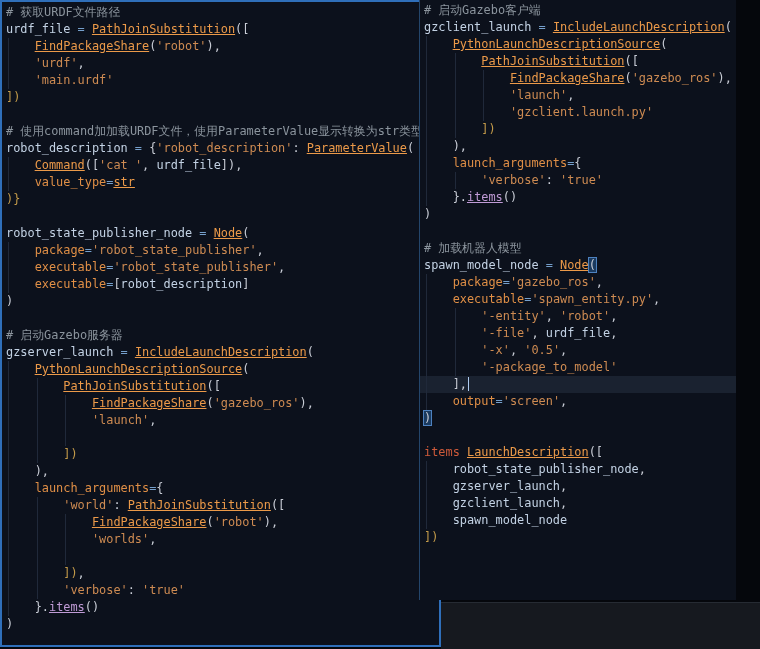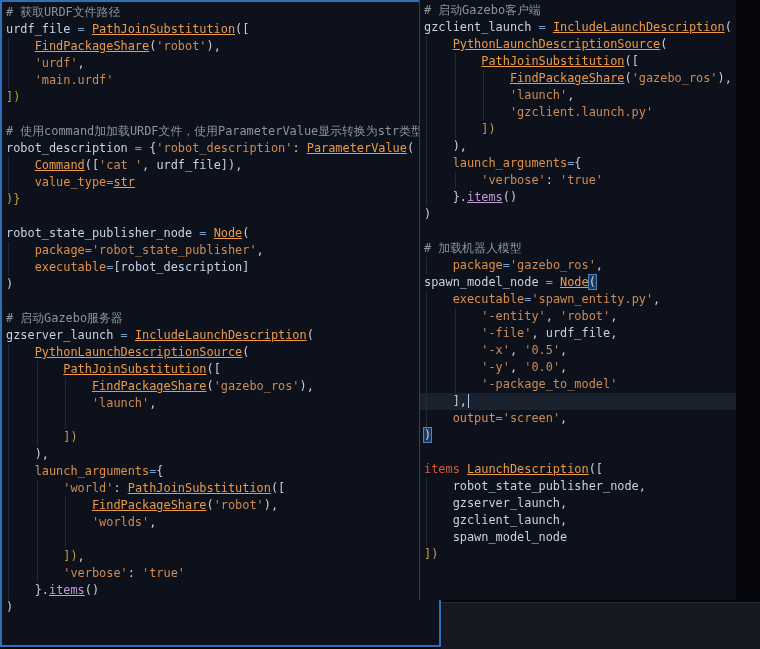--- a/index.html
+++ b/index.html
@@ -70,20 +70,21 @@
       <div class="line"><span class="tk-b">])</span></div>
       <div class="line"></div>
       <div class="line"><span class="tk-c"># 使用command加加载URDF文件，使用ParameterValue显示转换为str类型</span></div>
       <div class="line"><span class="tk-v">robot_description</span><span class="tk-o"> = </span><span class="tk-w">{</span><span class="tk-s">'robot_description'</span><span class="tk-w">: </span><span class="tk-f">ParameterValue</span><span class="tk-w">(</span></div>
       <div class="line"><span class="guide" style="left: 2px;"></span><span class="tk-i">    </span><span class="tk-f">Command</span><span class="tk-w">([</span><span class="tk-s">'cat '</span><span class="tk-w">, </span><span class="tk-v">urdf_file</span><span class="tk-w">]),</span></div>
       <div class="line"><span class="guide" style="left: 2px;"></span><span class="tk-i">    </span><span class="tk-k">value_type</span><span class="tk-o">=</span><span class="tk-f">str</span></div>
       <div class="line"><span class="tk-b">)}</span></div>
       <div class="line"></div>
       <div class="line"><span class="tk-v">robot_state_publisher_node</span><span class="tk-o"> = </span><span class="tk-f">Node</span><span class="tk-w">(</span></div>
       <div class="line"><span class="guide" style="left: 2px;"></span><span class="tk-i">    </span><span class="tk-k">package</span><span class="tk-o">=</span><span class="tk-s">'robot_state_publisher'</span><span class="tk-w">,</span></div>
+      <div class="line"><span class="guide" style="left: 2px;"></span><span class="tk-i">    </span><span class="tk-k">executable</span><span class="tk-o">=</span><span class="tk-s">'robot_state_publisher'</span><span class="tk-w">,</span></div>
       <div class="line"><span class="guide" style="left: 2px;"></span><span class="tk-i">    </span><span class="tk-k">executable</span><span class="tk-o">=</span><span class="tk-w">[</span><span class="tk-v">robot_description</span><span class="tk-w">]</span></div>
       <div class="line"><span class="tk-w">)</span></div>
       <div class="line"></div>
       <div class="line"><span class="tk-c"># 启动Gazebo服务器</span></div>
       <div class="line"><span class="tk-v">gzserver_launch</span><span class="tk-o"> = </span><span class="tk-f">IncludeLaunchDescription</span><span class="tk-w">(</span></div>
       <div class="line"><span class="guide" style="left: 2px;"></span><span class="tk-i">    </span><span class="tk-f">PythonLaunchDescriptionSource</span><span class="tk-w">(</span></div>
       <div class="line"><span class="guide" style="left: 2px;"></span><span class="guide" style="left: 30.656px;"></span><span class="tk-i">        </span><span class="tk-f">PathJoinSubstitution</span><span class="tk-w">([</span></div>
       <div class="line"><span class="guide" style="left: 2px;"></span><span class="guide" style="left: 30.656px;"></span><span class="guide" style="left: 59.312px;"></span><span class="tk-i">            </span><span class="tk-f">FindPackageShare</span><span class="tk-w">(</span><span class="tk-s">'gazebo_ros'</span><span class="tk-w">),</span></div>
       <div class="line"><span class="guide" style="left: 2px;"></span><span class="guide" style="left: 30.656px;"></span><span class="guide" style="left: 59.312px;"></span><span class="tk-i">            </span><span class="tk-s">'launch'</span><span class="tk-w">,</span></div>
       <div class="line"><span class="guide" style="left: 2px;"></span><span class="guide" style="left: 30.656px;"></span><span class="guide" style="left: 59.312px;"></span><span class="tk-i">            </span></div>
@@ -111,27 +112,26 @@
       <div class="line"><span class="guide" style="left: 2px;"></span><span class="guide" style="left: 30.656px;"></span><span class="guide" style="left: 59.312px;"></span><span class="tk-i">            </span><span class="tk-s">'launch'</span><span class="tk-w">,</span></div>
       <div class="line"><span class="guide" style="left: 2px;"></span><span class="guide" style="left: 30.656px;"></span><span class="guide" style="left: 59.312px;"></span><span class="tk-i">            </span><span class="tk-s">'gzclient.launch.py'</span></div>
       <div class="line"><span class="guide" style="left: 2px;"></span><span class="guide" style="left: 30.656px;"></span><span class="tk-i">        </span><span class="tk-b">])</span></div>
       <div class="line"><span class="guide" style="left: 2px;"></span><span class="tk-i">    </span><span class="tk-w">),</span></div>
       <div class="line"><span class="guide" style="left: 2px;"></span><span class="tk-i">    </span><span class="tk-k">launch_arguments</span><span class="tk-o">=</span><span class="tk-w">{</span></div>
       <div class="line"><span class="guide" style="left: 2px;"></span><span class="guide" style="left: 30.656px;"></span><span class="tk-i">        </span><span class="tk-s">'verbose'</span><span class="tk-w">: </span><span class="tk-s">'true'</span></div>
       <div class="line"><span class="guide" style="left: 2px;"></span><span class="tk-i">    </span><span class="tk-w">}.</span><span class="tk-m">items</span><span class="tk-w">()</span></div>
       <div class="line"><span class="tk-w">)</span></div>
       <div class="line"></div>
       <div class="line"><span class="tk-c"># 加载机器人模型</span></div>
+      <div class="line"><span class="tk-v">spawn_model_node</span><span class="tk-o"> = </span><span class="tk-f">Node</span><span class="tk-wm">(</span></div>
       <div class="line"><span class="guide" style="left: 2px;"></span><span class="tk-i">    </span><span class="tk-k">package</span><span class="tk-o">=</span><span class="tk-s">'gazebo_ros'</span><span class="tk-w">,</span></div>
-      <div class="line"><span class="tk-v">spawn_model_node</span><span class="tk-o"> = </span><span class="tk-f">Node</span><span class="tk-wm">(</span></div>
       <div class="line"><span class="guide" style="left: 2px;"></span><span class="tk-i">    </span><span class="tk-k">executable</span><span class="tk-o">=</span><span class="tk-s">'spawn_entity.py'</span><span class="tk-w">,</span></div>
       <div class="line"><span class="guide" style="left: 2px;"></span><span class="guide" style="left: 30.656px;"></span><span class="tk-i">        </span><span class="tk-s">'-entity'</span><span class="tk-w">, </span><span class="tk-s">'robot'</span><span class="tk-w">,</span></div>
       <div class="line"><span class="guide" style="left: 2px;"></span><span class="guide" style="left: 30.656px;"></span><span class="tk-i">        </span><span class="tk-s">'-file'</span><span class="tk-w">, </span><span class="tk-v">urdf_file</span><span class="tk-w">,</span></div>
       <div class="line"><span class="guide" style="left: 2px;"></span><span class="guide" style="left: 30.656px;"></span><span class="tk-i">        </span><span class="tk-s">'-x'</span><span class="tk-w">, </span><span class="tk-s">'0.5'</span><span class="tk-w">,</span></div>
-      <div class="line"><span class="guide" style="left: 2px;"></span><span class="guide" style="left: 30.656px;"></span><span class="tk-i">        </span><span class="tk-s">'-y'</span><span class="tk-w">, </span><span class="tk-s">'0.0'</span><span class="tk-w">,</span></div>
       <div class="line"><span class="guide" style="left: 2px;"></span><span class="guide" style="left: 30.656px;"></span><span class="tk-i">        </span><span class="tk-s">'-package_to_model'</span></div>
       <div class="line hl"><span class="guide" style="left: 2px;"></span><span class="tk-i">    </span><span class="tk-w">],</span><span class="cursor"></span></div>
       <div class="line"><span class="guide" style="left: 2px;"></span><span class="tk-i">    </span><span class="tk-k">output</span><span class="tk-o">=</span><span class="tk-s">'screen'</span><span class="tk-w">,</span></div>
       <div class="line"><span class="tk-wm">)</span></div>
       <div class="line"></div>
       <div class="line"><span class="tk-r">items</span><span class="tk-w"> </span><span class="tk-f">LaunchDescription</span><span class="tk-w">([</span></div>
       <div class="line"><span class="guide" style="left: 2px;"></span><span class="tk-i">    </span><span class="tk-v">robot_state_publisher_node</span><span class="tk-w">,</span></div>
       <div class="line"><span class="guide" style="left: 2px;"></span><span class="tk-i">    </span><span class="tk-v">gzserver_launch</span><span class="tk-w">,</span></div>
       <div class="line"><span class="guide" style="left: 2px;"></span><span class="tk-i">    </span><span class="tk-v">gzclient_launch</span><span class="tk-w">,</span></div>
       <div class="line"><span class="guide" style="left: 2px;"></span><span class="tk-i">    </span><span class="tk-v">spawn_model_node</span></div>

